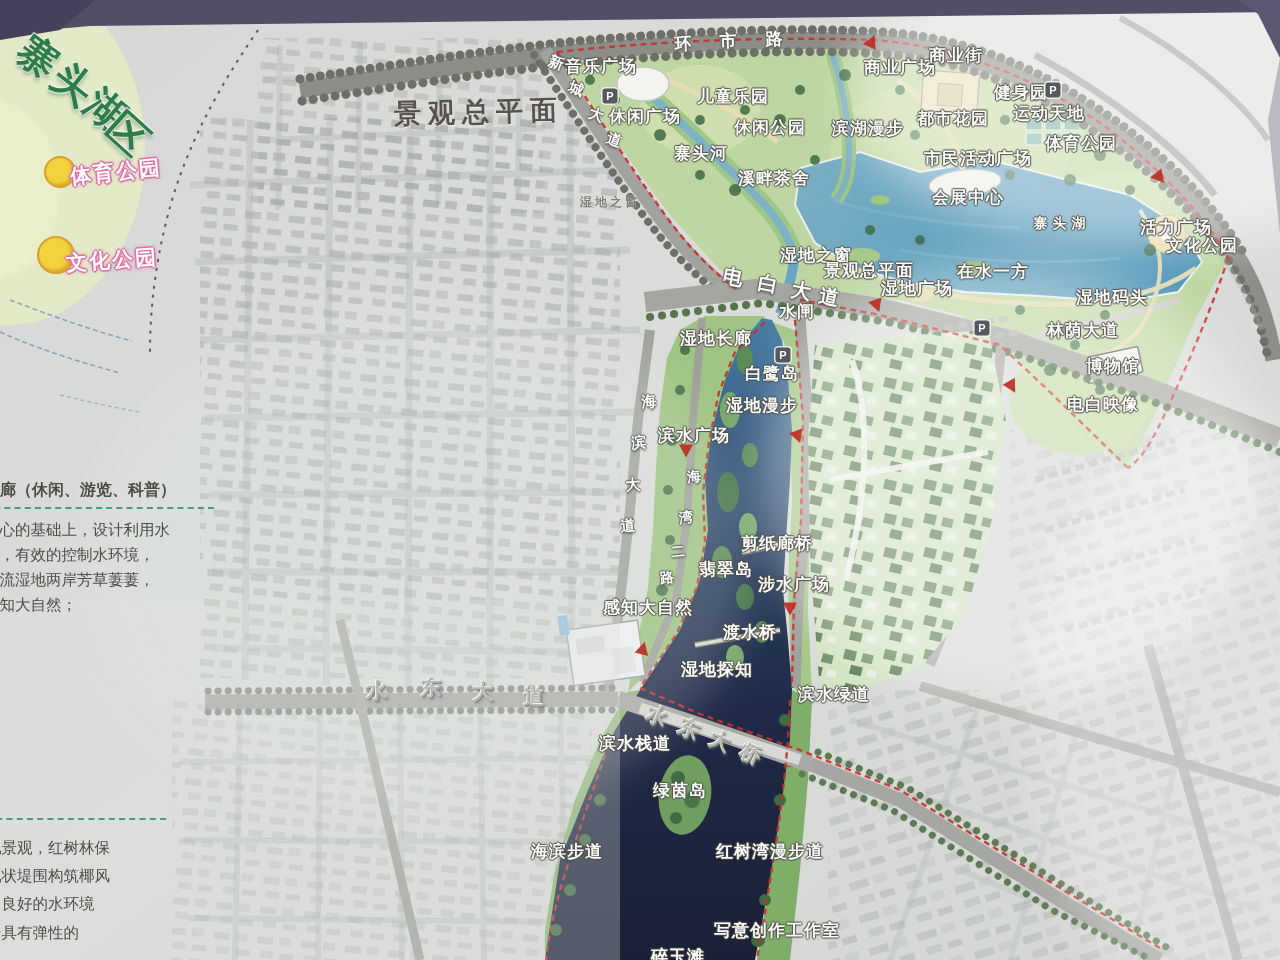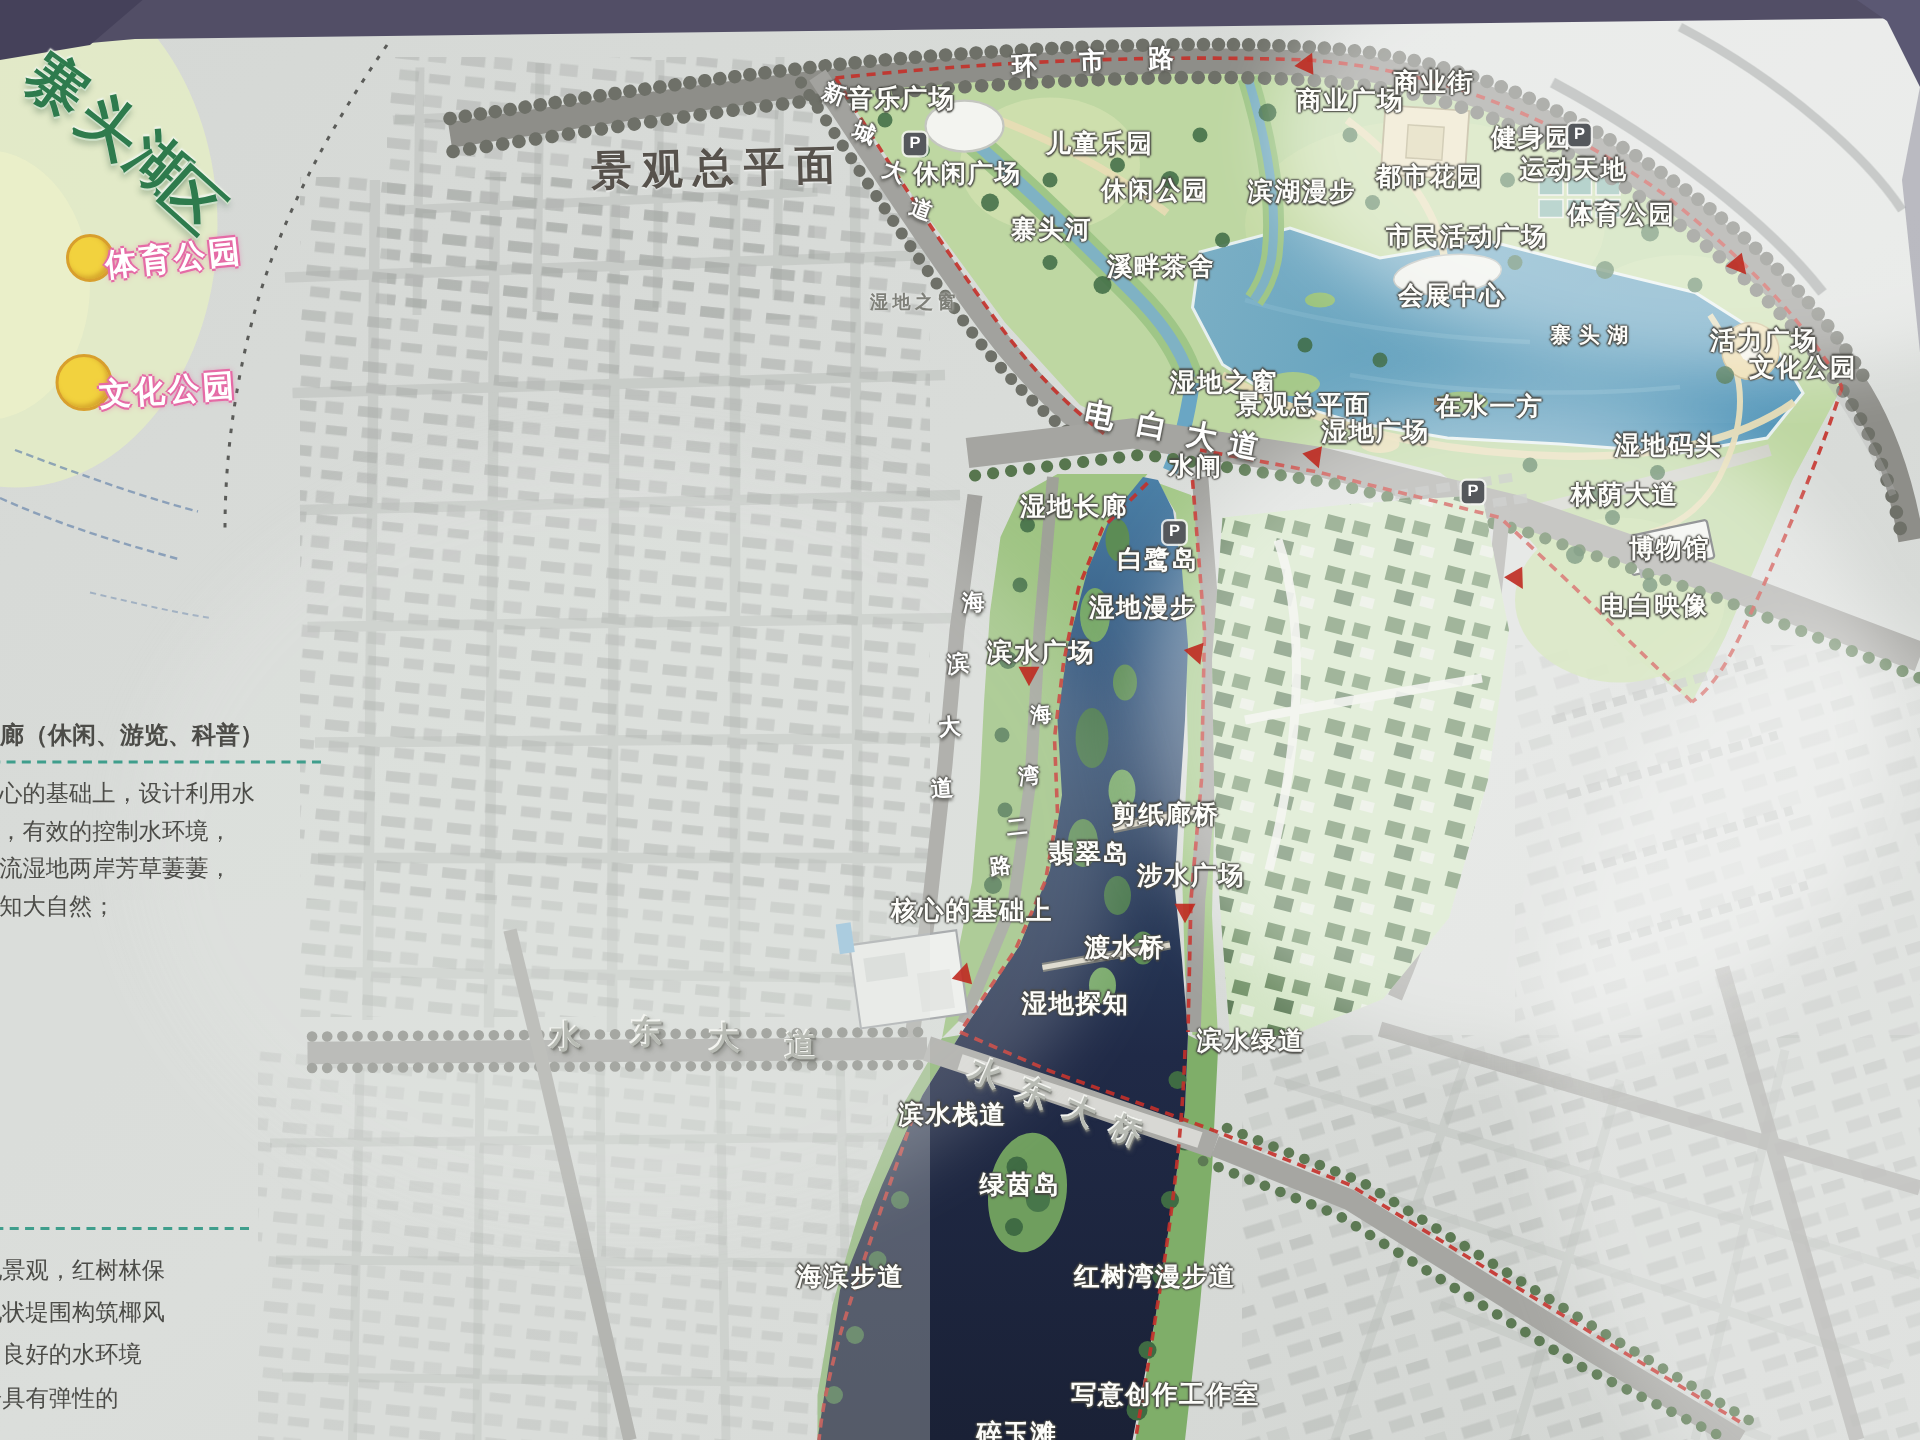--- a/index.html
+++ b/index.html
@@ -381,21 +381,21 @@
       <span class="lbl" style="left: 869px; top: 270px;">景观总平面</span>
       <span class="lbl" style="left: 917px; top: 288px;">湿地广场</span>
       <span class="lbl" style="left: 775px; top: 311px; padding-left: 44px;">水闸</span>
       <span class="lbl" style="left: 716px; top: 338px;">湿地长廊</span>
       <span class="lbl" style="left: 772px; top: 373px;">白鹭岛</span>
       <span class="lbl" style="left: 762px; top: 405px;">湿地漫步</span>
       <span class="lbl" style="left: 694px; top: 435px;">滨水广场</span>
       <span class="lbl" style="left: 777px; top: 543px;">剪纸廊桥</span>
       <span class="lbl" style="left: 726px; top: 569px;">翡翠岛</span>
       <span class="lbl" style="left: 794px; top: 584px;">涉水广场</span>
-      <span class="lbl" style="left: 648px; top: 607px;">核心的基础上</span>
+      <span class="lbl" style="left: 648px; top: 607px;">感知大自然</span>
       <span class="lbl" style="left: 750px; top: 632px;">渡水桥</span>
       <span class="lbl" style="left: 712px; top: 669px; padding-left: 10px;">湿地探知</span>
       <span class="lbl" style="left: 818px; top: 694px; margin-left: 16px;">滨水绿道</span>
       <span class="lbl" style="left: 635px; top: 743px;">滨水栈道</span>
       <span class="lbl" style="left: 680px; top: 790px;">绿茵岛</span>
       <span class="lbl" style="left: 567px; top: 851px;">海滨步道</span>
       <span class="lbl" style="left: 770px; top: 851px;">红树湾漫步道</span>
       <span class="lbl" style="left: 777px; top: 930px;">写意创作工作室</span>
       <span class="lbl" style="left: 678px; top: 956px;">碎玉滩</span>
       <span class="roadchar" style="left: 683px; top: 44px; font-size: 17px; transform: translate(-50%, -50%) rotate(-2deg);">环</span>

